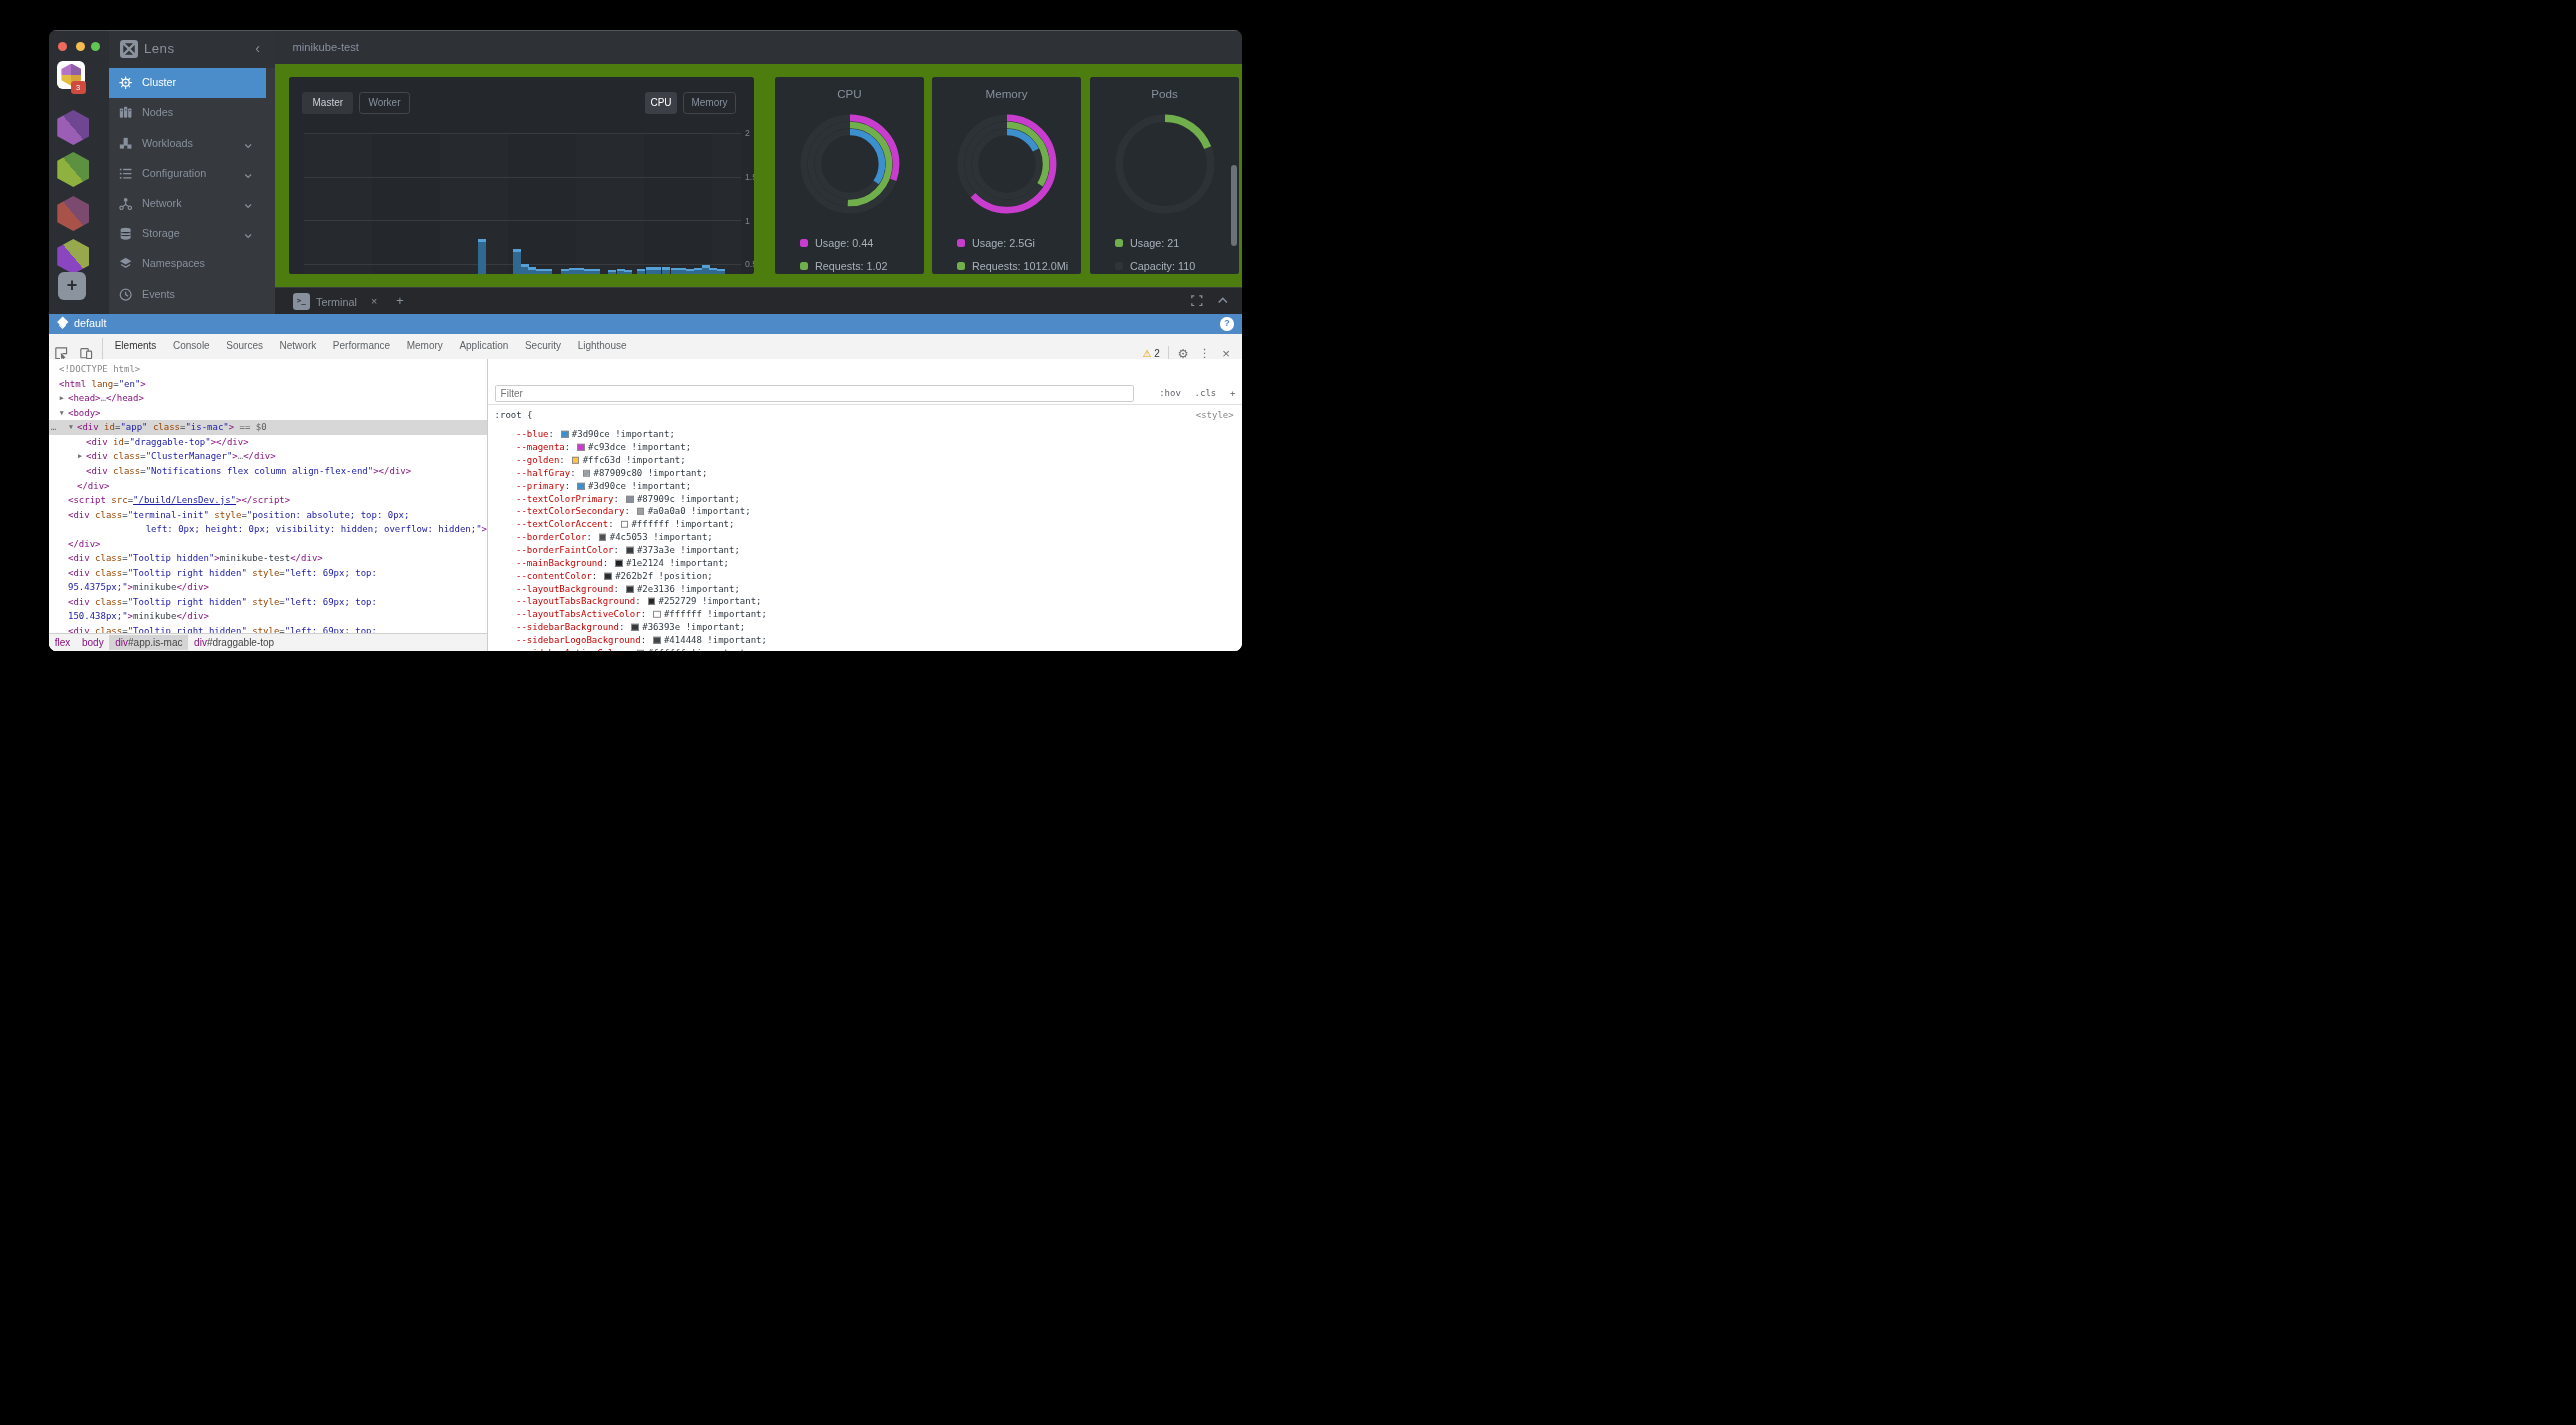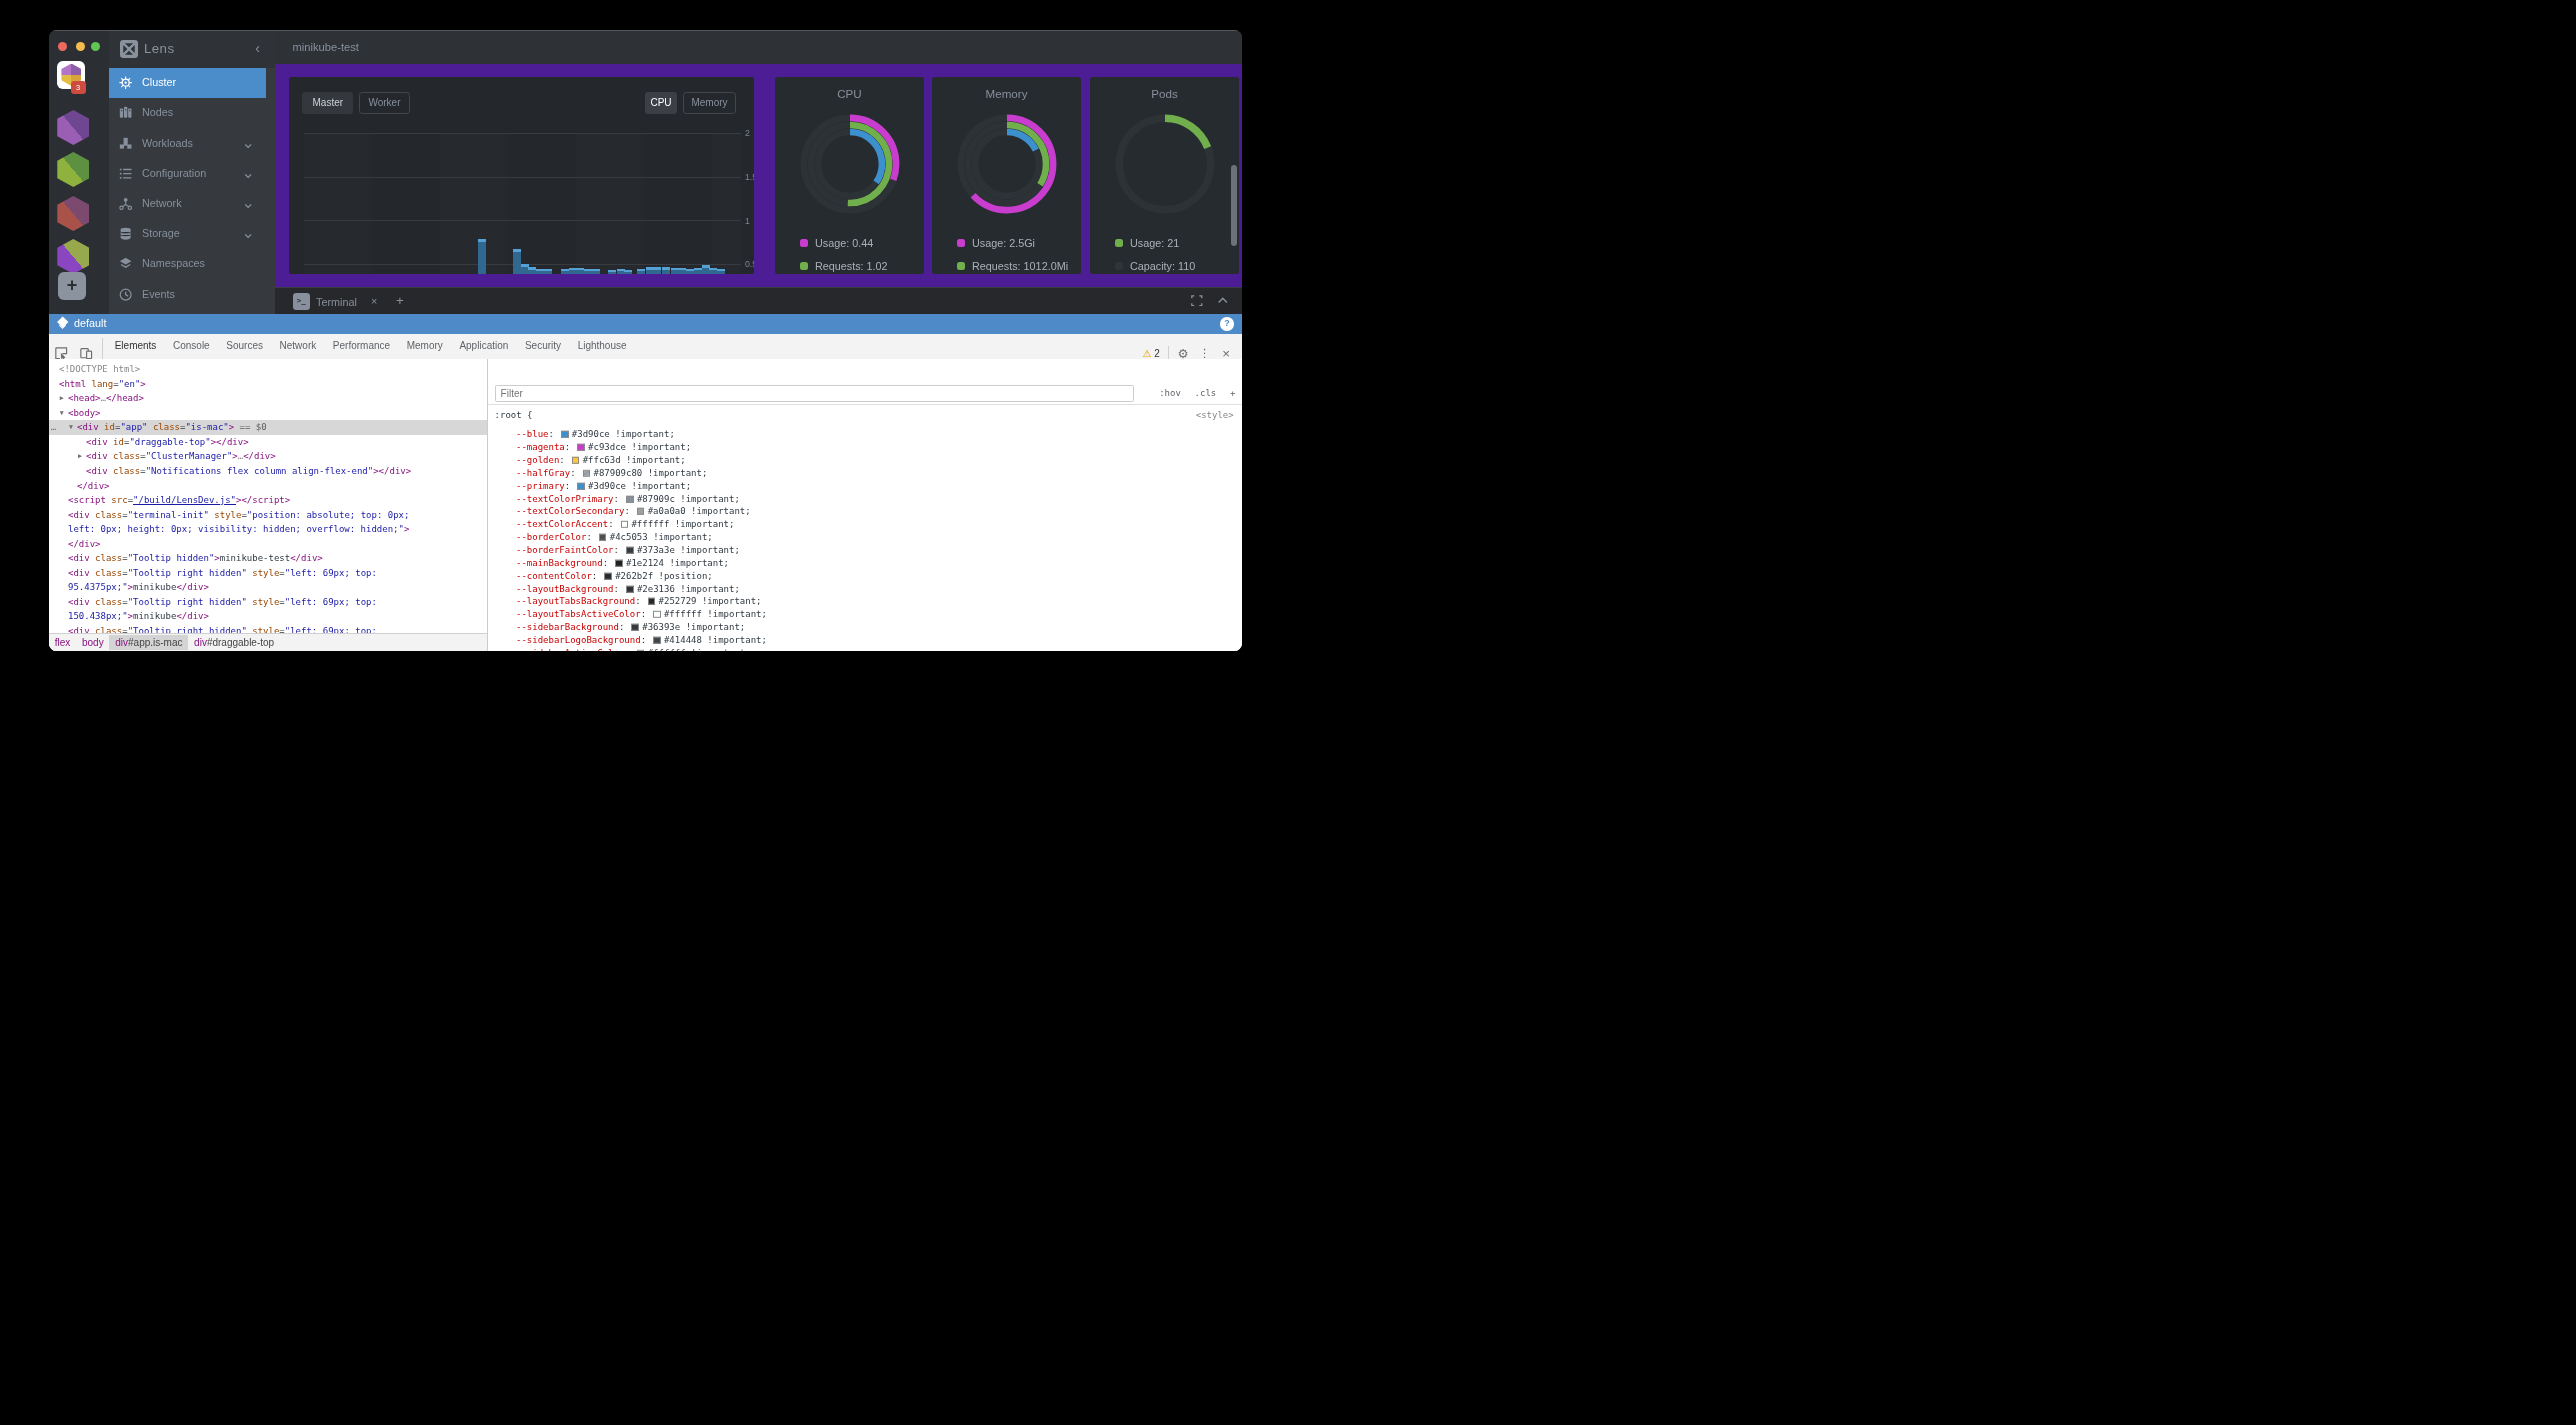--- a/index.html
+++ b/index.html
@@ -31,21 +31,21 @@
   .sbitem{position:absolute;left:0;width:157px;height:30px;color:#87909c;font-size:10.8px;cursor:default;}
   .sbitem .lbl{position:absolute;left:33px;top:8.3px;}
   .sbitem .ic{position:absolute;left:10px;top:8.3px;width:13.3px;height:13.3px;}
   .sbitem .chev{position:absolute;left:135px;top:10.8px;width:8.3px;height:8.3px;}
   .sbitem.active{background:#4b8ccb;color:#fff;}
   .sbscroll{position:absolute;left:217px;top:39px;width:5.8px;height:160px;border-radius:3.3px;background:rgba(125,133,143,.85);}
 
   
   .mainhead{position:absolute;left:226px;top:0;right:0;height:34px;background:#2e3136;}
   .mtitle{position:absolute;left:17.4px;top:10.8px;font-size:11.2px;color:#87909c;}
-  .maincontent{position:absolute;left:226px;top:34px;right:0;height:223px;background:#4c1d95;}
+  .maincontent{position:absolute;left:226px;top:34px;right:0;height:223px;background:#4d7c0f;}
   .card{position:absolute;top:13.3px;height:197px;border-radius:2.5px;overflow:hidden;}
   .chartcard{left:14px;width:465px;background:#24282c;}
   .gcard{width:149px;background:#262b2f;}
   .btn{position:absolute;height:21.6px;border-radius:3.3px;font-size:10px;line-height:20px;text-align:center;color:#87909c;border:0.8px solid transparent;}
   .btn.filled{background:#34383d;color:#ccd2d8;}
   .btn.outline{border-color:#43474c;}
   .plot{position:absolute;left:15px;top:56px;width:437px;bottom:0;
         background:repeating-linear-gradient(90deg,#262a2e 0 68px,#24272b 68px 136px);}
   .gridline{position:absolute;left:0;right:0;height:0.8px;background:#383c41;}
   .ytick{position:absolute;left:456px;font-size:8.7px;color:#7d858f;transform:translateY(-50%);}
@@ -439,21 +439,21 @@
             <div class="erow" style="top: 18px; padding-left: 10px;"><span class="tok-t">&lt;html</span><span class="tok-p"> </span><span class="tok-a">lang</span><span class="tok-p">=</span><span class="tok-v">"en"</span><span class="tok-t">&gt;</span></div>
             <div class="erow" style="top: 32px; padding-left: 19px;"><span class="arr" style="left: 10.8px;">▶</span><span class="tok-t">&lt;head&gt;</span><span class="tok-g">…</span><span class="tok-t">&lt;/head&gt;</span></div>
             <div class="erow" style="top: 47px; padding-left: 19px;"><span class="arr" style="left: 10.8px;">▼</span><span class="tok-t">&lt;body&gt;</span></div>
             <div class="erow sel" style="top: 61px; padding-left: 28px;"><span class="gut">…</span><span class="arr" style="left: 20px;">▼</span><span class="tok-t">&lt;div</span><span class="tok-p"> </span><span class="tok-a">id</span><span class="tok-p">=</span><span class="tok-v">"app"</span><span class="tok-p"> </span><span class="tok-a">class</span><span class="tok-p">=</span><span class="tok-v">"is-mac"</span><span class="tok-t">&gt;</span><span class="tok-m"> == $0</span></div>
             <div class="erow" style="top: 76px; padding-left: 37px;"><span class="tok-t">&lt;div</span><span class="tok-p"> </span><span class="tok-a">id</span><span class="tok-p">=</span><span class="tok-v">"draggable-top"</span><span class="tok-t">&gt;&lt;/div&gt;</span></div>
             <div class="erow" style="top: 90px; padding-left: 37px;"><span class="arr" style="left: 29px;">▶</span><span class="tok-t">&lt;div</span><span class="tok-p"> </span><span class="tok-a">class</span><span class="tok-p">=</span><span class="tok-v">"ClusterManager"</span><span class="tok-t">&gt;</span><span class="tok-g">…</span><span class="tok-t">&lt;/div&gt;</span></div>
             <div class="erow" style="top: 105px; padding-left: 37px;"><span class="tok-t">&lt;div</span><span class="tok-p"> </span><span class="tok-a">class</span><span class="tok-p">=</span><span class="tok-v">"Notifications flex column align-flex-end"</span><span class="tok-t">&gt;&lt;/div&gt;</span></div>
             <div class="erow" style="top: 120px; padding-left: 28px;"><span class="tok-t">&lt;/div&gt;</span></div>
             <div class="erow" style="top: 134px; padding-left: 19px;"><span class="tok-t">&lt;script</span><span class="tok-p"> </span><span class="tok-a">src</span><span class="tok-p">=</span><span class="tok-l">"/build/LensDev.js"</span><span class="tok-t">&gt;&lt;/script&gt;</span></div>
             <div class="erow" style="top: 149px; padding-left: 19px;"><span class="tok-t">&lt;div</span><span class="tok-p"> </span><span class="tok-a">class</span><span class="tok-p">=</span><span class="tok-v">"terminal-init"</span><span class="tok-p"> </span><span class="tok-a">style</span><span class="tok-p">=</span><span class="tok-v">"position: absolute; top: 0px;</span></div>
-            <div class="erow" style="top: 163px; padding-left: 19px;"><span class="tok-v">left: 0px; height: 0px; visibility: hidden; overflow: hidden;"</span><span class="tok-t">&gt;</span></div>
+            <div class="erow" style="top: 163px; padding-left: 19px; text-align: right;"><span class="tok-v">left: 0px; height: 0px; visibility: hidden; overflow: hidden;"</span><span class="tok-t">&gt;</span></div>
             <div class="erow" style="top: 178px; padding-left: 19px;"><span class="tok-t">&lt;/div&gt;</span></div>
             <div class="erow" style="top: 192px; padding-left: 19px;"><span class="tok-t">&lt;div</span><span class="tok-p"> </span><span class="tok-a">class</span><span class="tok-p">=</span><span class="tok-v">"Tooltip hidden"</span><span class="tok-t">&gt;</span><span class="tok-p">minikube-test</span><span class="tok-t">&lt;/div&gt;</span></div>
             <div class="erow" style="top: 207px; padding-left: 19px;"><span class="tok-t">&lt;div</span><span class="tok-p"> </span><span class="tok-a">class</span><span class="tok-p">=</span><span class="tok-v">"Tooltip right hidden"</span><span class="tok-p"> </span><span class="tok-a">style</span><span class="tok-p">=</span><span class="tok-v">"left: 69px; top:</span></div>
             <div class="erow" style="top: 221px; padding-left: 19px;"><span class="tok-v">95.4375px;"</span><span class="tok-t">&gt;</span><span class="tok-p">minikube</span><span class="tok-t">&lt;/div&gt;</span></div>
             <div class="erow" style="top: 236px; padding-left: 19px;"><span class="tok-t">&lt;div</span><span class="tok-p"> </span><span class="tok-a">class</span><span class="tok-p">=</span><span class="tok-v">"Tooltip right hidden"</span><span class="tok-p"> </span><span class="tok-a">style</span><span class="tok-p">=</span><span class="tok-v">"left: 69px; top:</span></div>
             <div class="erow" style="top: 250px; padding-left: 19px;"><span class="tok-v">150.438px;"</span><span class="tok-t">&gt;</span><span class="tok-p">minikube</span><span class="tok-t">&lt;/div&gt;</span></div>
             <div class="erow" style="top: 265px; padding-left: 19px;"><span class="tok-t">&lt;div</span><span class="tok-p"> </span><span class="tok-a">class</span><span class="tok-p">=</span><span class="tok-v">"Tooltip right hidden"</span><span class="tok-p"> </span><span class="tok-a">style</span><span class="tok-p">=</span><span class="tok-v">"left: 69px; top:</span></div>
           </div>
         <div class="crumbs" id="crumbBar">
             <div class="crumb"><span class="ct">flex</span></div>

